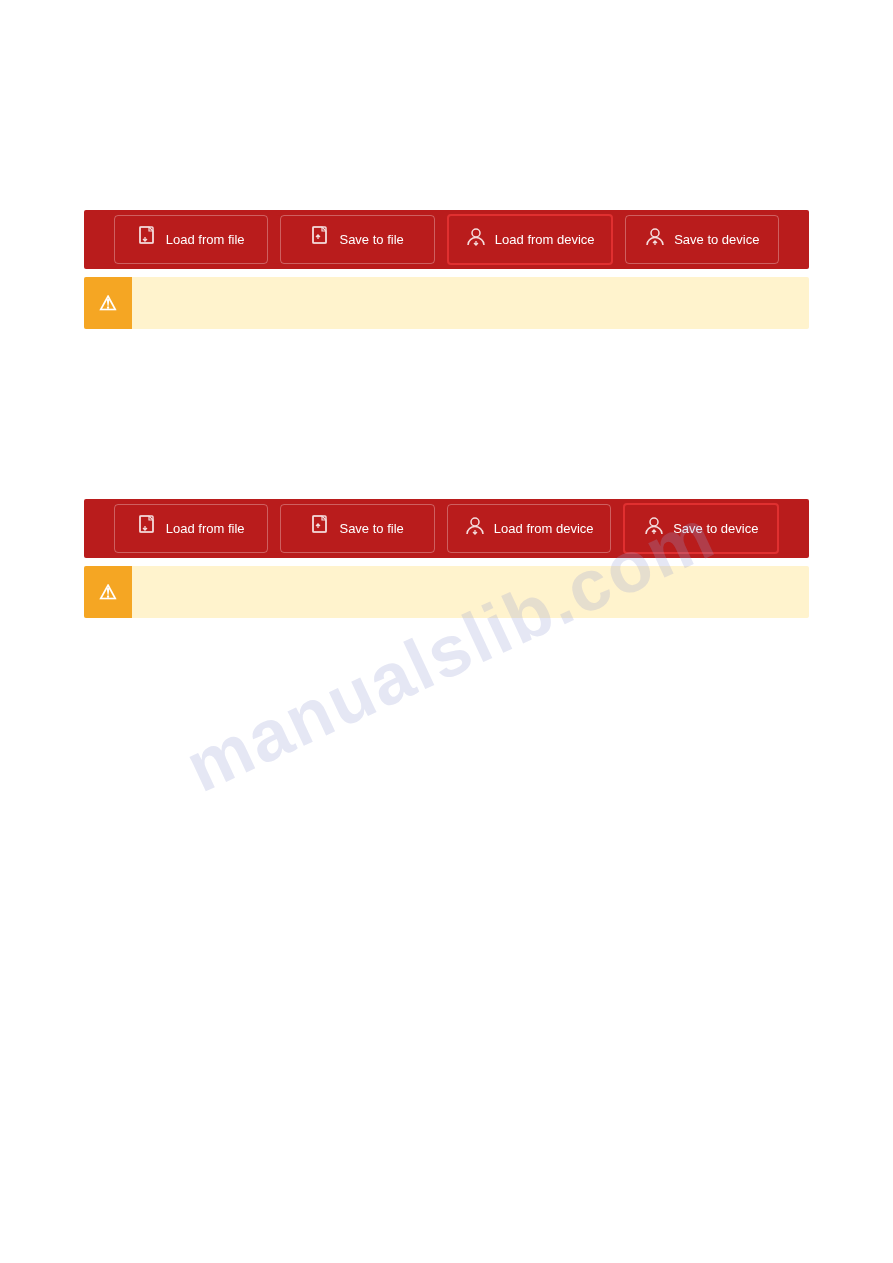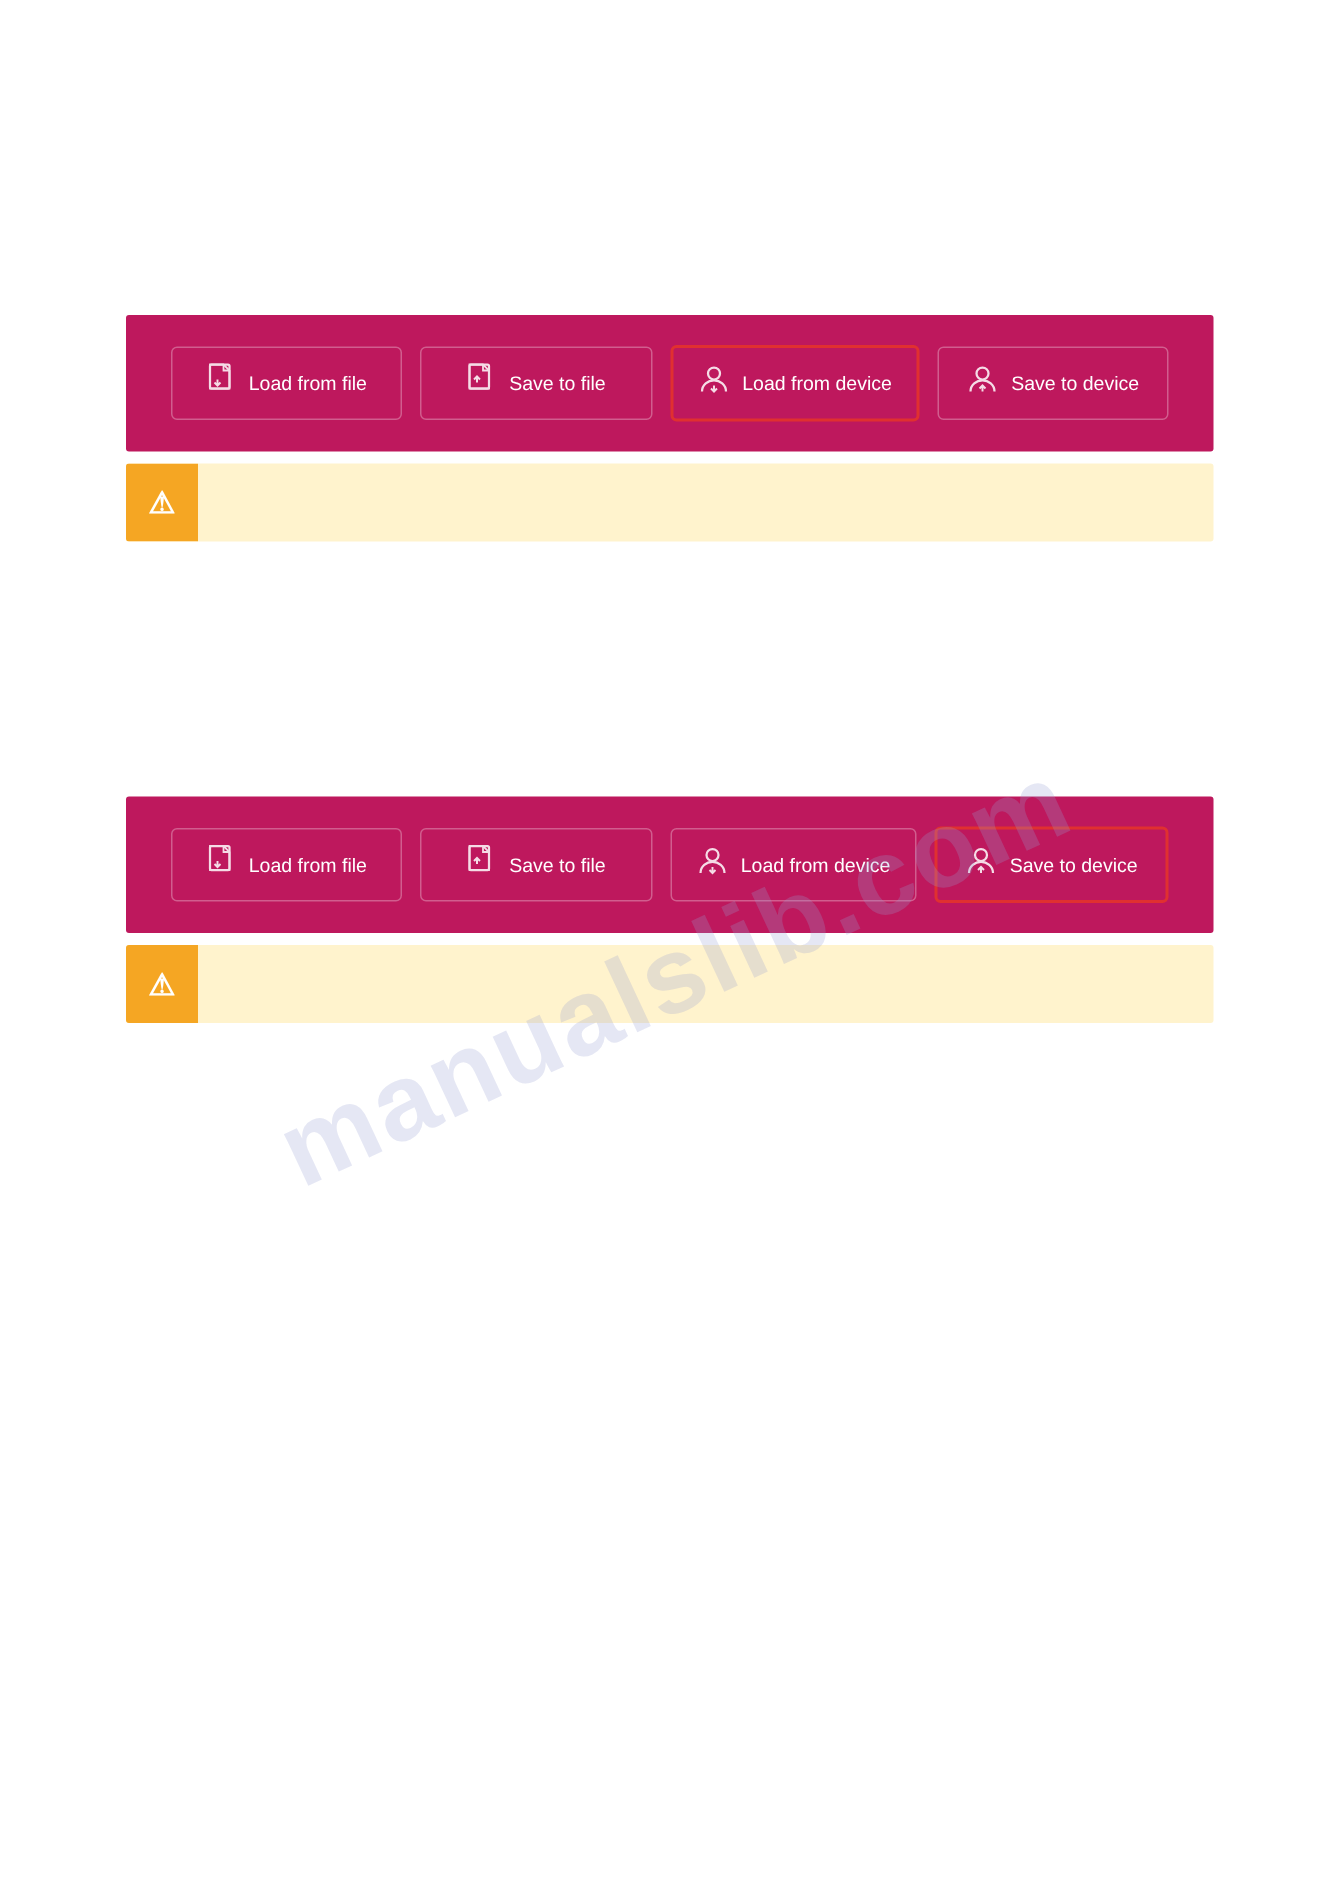--- a/index.html
+++ b/index.html
@@ -40,23 +40,23 @@
       width: 100%;
     }
 
     
     .top-space {
       height: 210px;
     }
 
     
     .toolbar-section {
-      background-color: #be185d;
+      background-color: #b91c1c;
       margin: 0 84px;
-      padding: 20px 30px;
+      padding: 4px 30px;
       display: flex;
       align-items: center;
       gap: 12px;
       border-radius: 2px;
     }
 
     .toolbar-btn {
       display: flex;
       align-items: center;
       gap: 8px;

